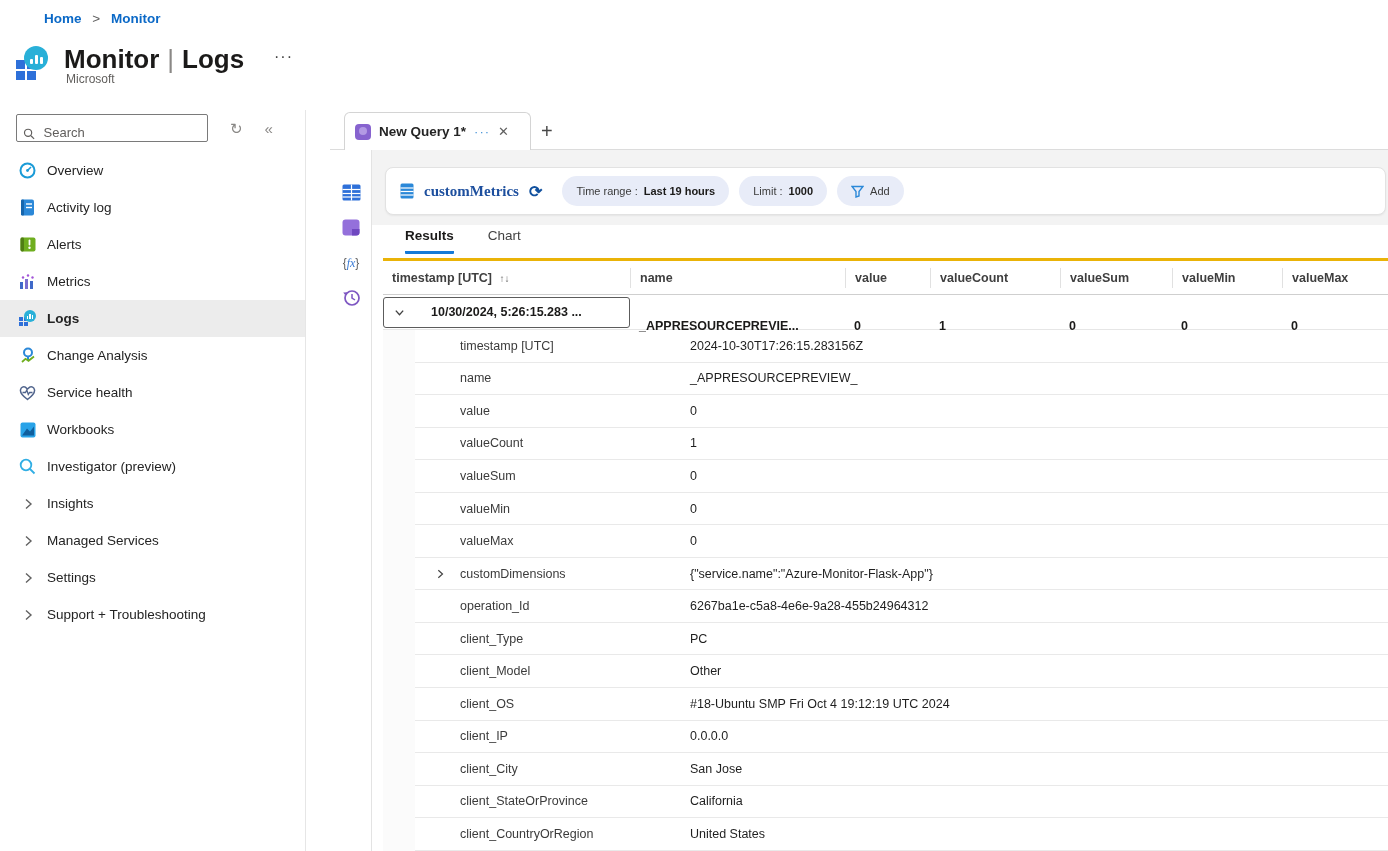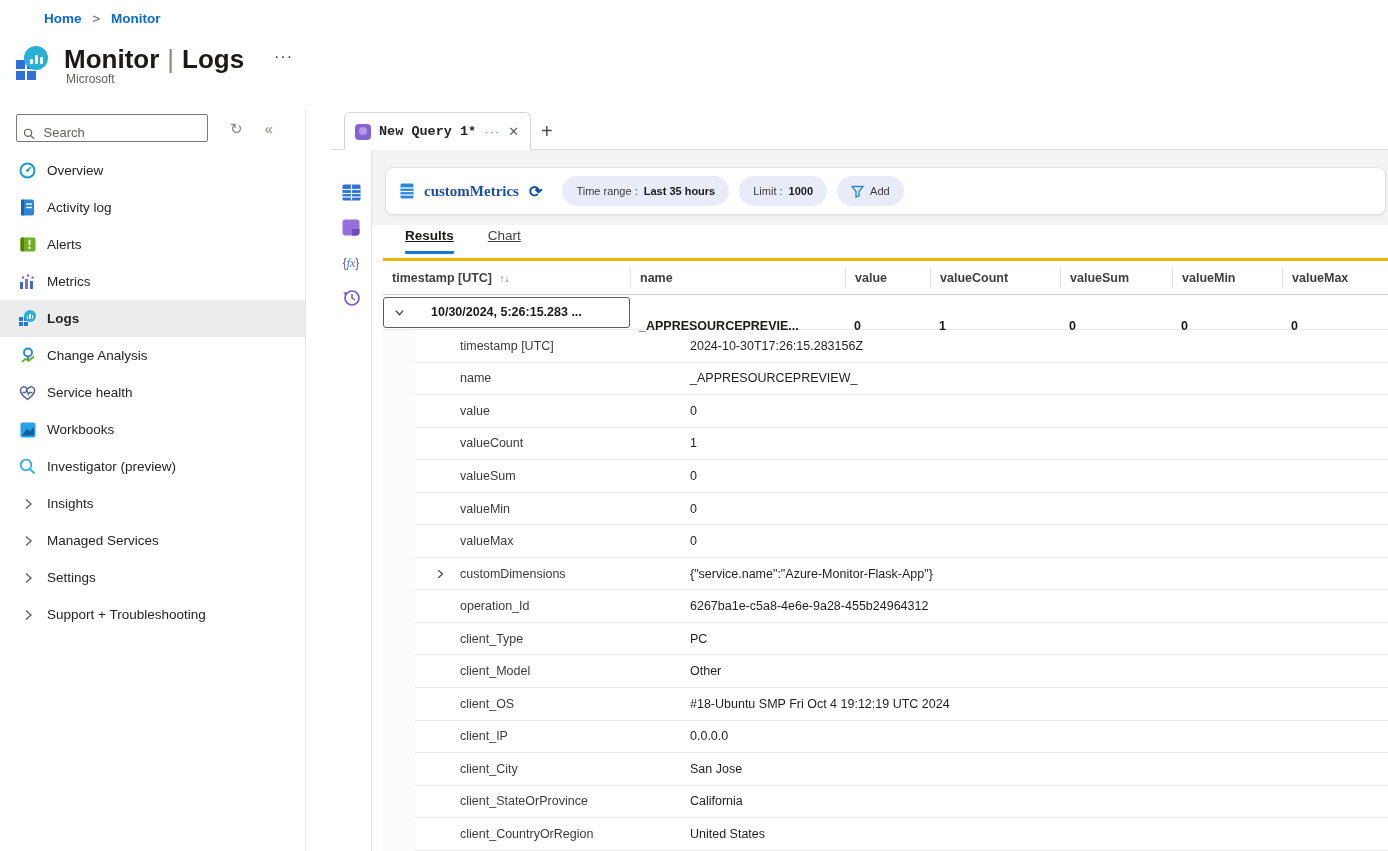--- a/index.html
+++ b/index.html
@@ -47,21 +47,21 @@
   .minilogo .sq.a{left:0;top:7px;} .minilogo .sq.b{left:5px;top:7px;} .minilogo .sq.c{left:0;top:12px;} .minilogo .sq.d{left:5px;top:12px;}
   .minilogo .bubble { position:absolute; right:0; top:0; width:12px; height:12px; border-radius:50%; background:#29b0d8;
      display:flex; align-items:flex-end; justify-content:center; gap:1px; padding-bottom:3px; }
   .minilogo .bar { width:1.6px; background:#fff; }
 
   
   .tabstrip-line { position:absolute; left:330px; right:0; top:149px; height:1px; background:#dcdcdc; }
   .query-tab { position:absolute; left:344px; top:112px; width:187px; height:38px; background:#fff;
     border:1px solid #d4d4d4; border-bottom:none; border-radius:6px 6px 0 0; z-index:3;
     display:flex; align-items:center; padding:0 10px; gap:8px; cursor:pointer; }
-  .query-tab .tab-label { font-size:13.5px; font-weight:bold; color:#252525; white-space:nowrap;font-family:Liberation Mono, monospace; }
+  .query-tab .tab-label { font-size:13.5px; font-weight:bold; color:#252525; white-space:nowrap; }
   .query-tab .tab-more { color:#4894d8; font-size:13px; letter-spacing:1px; cursor:pointer; }
   .query-tab .tab-close { color:#5f5f5f; font-size:13px; cursor:pointer; }
   .kql-ic { width:16px; height:16px; border-radius:4px; background:#8763cf; position:relative; flex:0 0 16px; }
   .kql-ic:after { content:""; position:absolute; left:4px; top:3px; width:8px; height:8px; border-radius:50%; background:#b39ae4; }
   .new-tab-btn { position:absolute; left:541px; top:120px; font-size:20px; font-weight:300; color:#484848; cursor:pointer; z-index:3; }
 
   
   .rail-divider { position:absolute; left:371px; top:150px; bottom:0; width:1px; background:#e3e3e3; }
   .rail-ic { position:absolute; left:340px; width:22px; height:22px; display:flex; align-items:center; justify-content:center; cursor:pointer; }
   .fx-text { font-size:12px; color:#616161; }
@@ -73,21 +73,21 @@
     border:1px solid #e2e2e2; border-radius:8px; box-shadow:0 1px 2px rgba(0,0,0,.06);
     display:flex; align-items:center; padding:0 14px; gap:10px; z-index:2; }
   .kql-table-name { font-family:"Liberation Serif", serif; font-weight:bold; font-size:15px; color:#1d4f9e; cursor:text; }
   .kql-refresh { color:#10509e; font-size:16px; font-weight:bold; cursor:pointer; margin-right:10px; }
   .pill { height:30px; border-radius:15px; background:#e8ecf8; display:flex; align-items:center; padding:0 14px; gap:6px;
     font-size:11px; color:#3b3b3b; cursor:pointer; white-space:nowrap; }
   .pill b { color:#1b1a19; }
 
   
   .rtabs { position:absolute; left:405px; top:228px; display:flex; gap:34px; font-size:13.5px; color:#424242; z-index:2; }
-  .rtab { cursor:pointer; padding-bottom:8px;text-decoration:underline; }
+  .rtab { cursor:pointer; padding-bottom:8px; }
   .rtab.active { font-weight:bold; color:#1b1a19; border-bottom:3px solid #1479d7; border-radius:1px; }
 
   
   .tbl { position:absolute; left:383px; right:0; top:258px; font-size:12.5px; }
   .tbl-head { display:grid; grid-template-columns:247px 215px 85px 130px 112px 110px 106px; height:37px;
     border-top:3px solid #eab308; border-bottom:1px solid #cfcfcf; align-items:center; color:#3f3f3f; font-weight:bold; }
   .hcell { padding-left:9px; height:20px; line-height:20px; white-space:nowrap; cursor:pointer; }
   .hcell.bl { border-left:1px solid #e1e1e1; }
   .sort { color:#616161; font-weight:normal; font-size:10px; margin-left:4px; }
   .tbl-row { display:grid; grid-template-columns:247px 215px 85px 130px 112px 110px 106px; height:35px;
@@ -319,21 +319,21 @@
   <svg width="14" height="16" viewBox="0 0 14 16">
       <rect x="0.5" y="0.5" width="13" height="15" rx="1.5" fill="#2b88d8"></rect>
       <line x1="0.5" y1="5" x2="13.5" y2="5" stroke="#fff" stroke-width="1.2"></line>
       <line x1="0.5" y1="8.5" x2="13.5" y2="8.5" stroke="#fff" stroke-width="1.2"></line>
       <line x1="0.5" y1="12" x2="13.5" y2="12" stroke="#fff" stroke-width="1.2"></line>
     </svg>
   <span class="kql-table-name">customMetrics</span>
   <span class="kql-refresh">⟳</span>
   <span class="pill">
     <span>Time range :</span>
-    <b>Last 35 hours</b>
+    <b>Last 19 hours</b>
   </span>
   <span class="pill">
     <span>Limit :</span>
     <b>1000</b>
   </span>
   <span class="pill">
     <svg width="13" height="13" viewBox="0 0 13 13">
         <path d="M1 1.5 L12 1.5 L8 6.5 L8 11 L5 12 L5 6.5 Z" fill="none" stroke="#2b88d8" stroke-width="1.4"></path>
       </svg>
     <span>Add</span>

